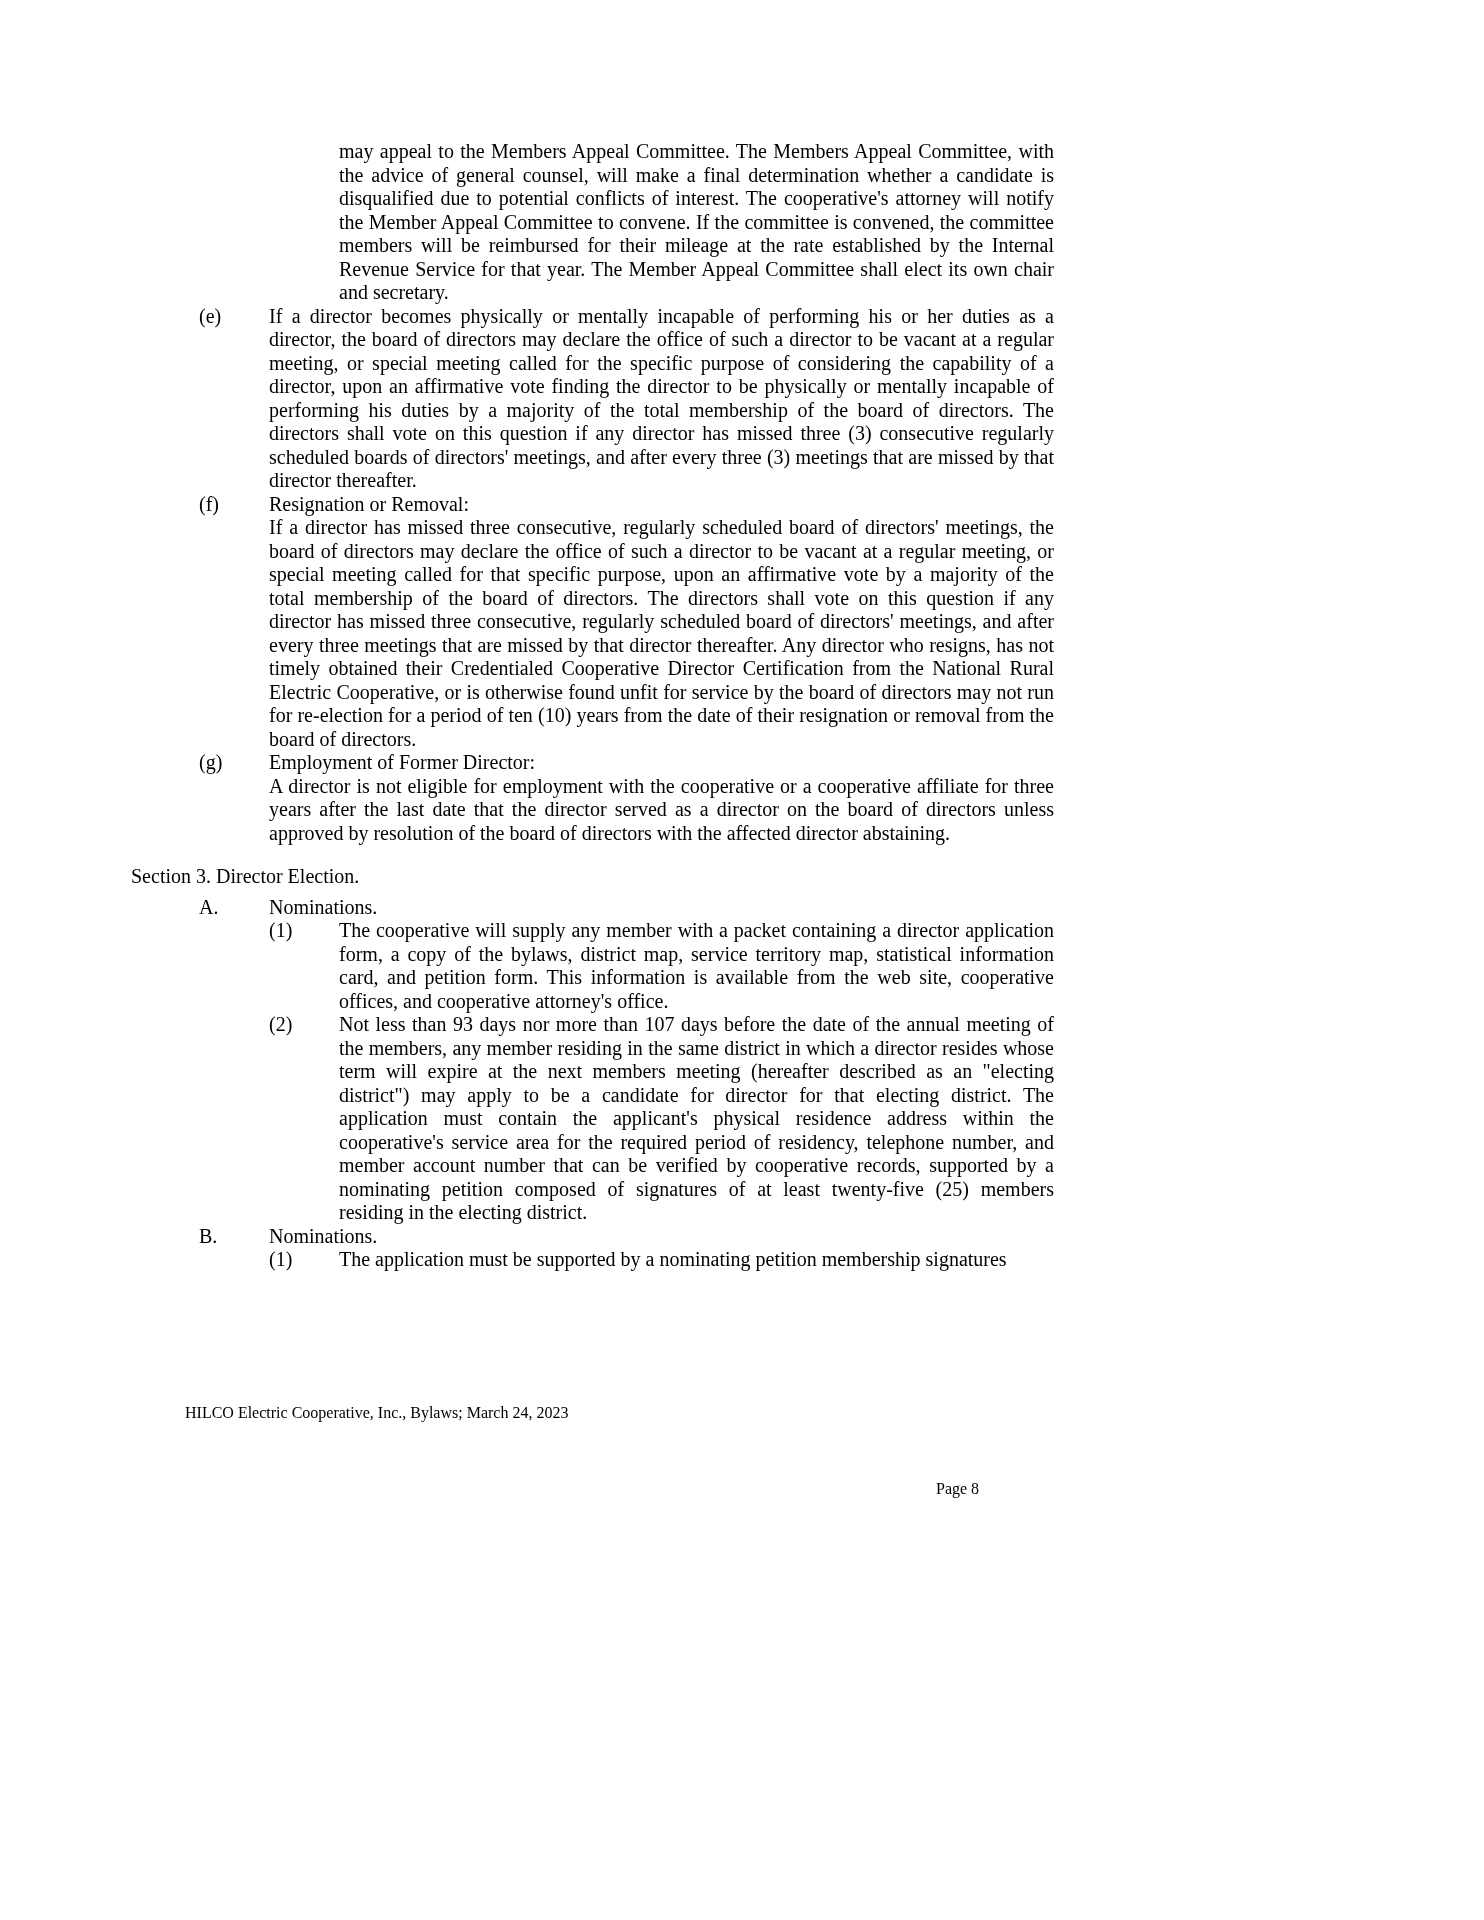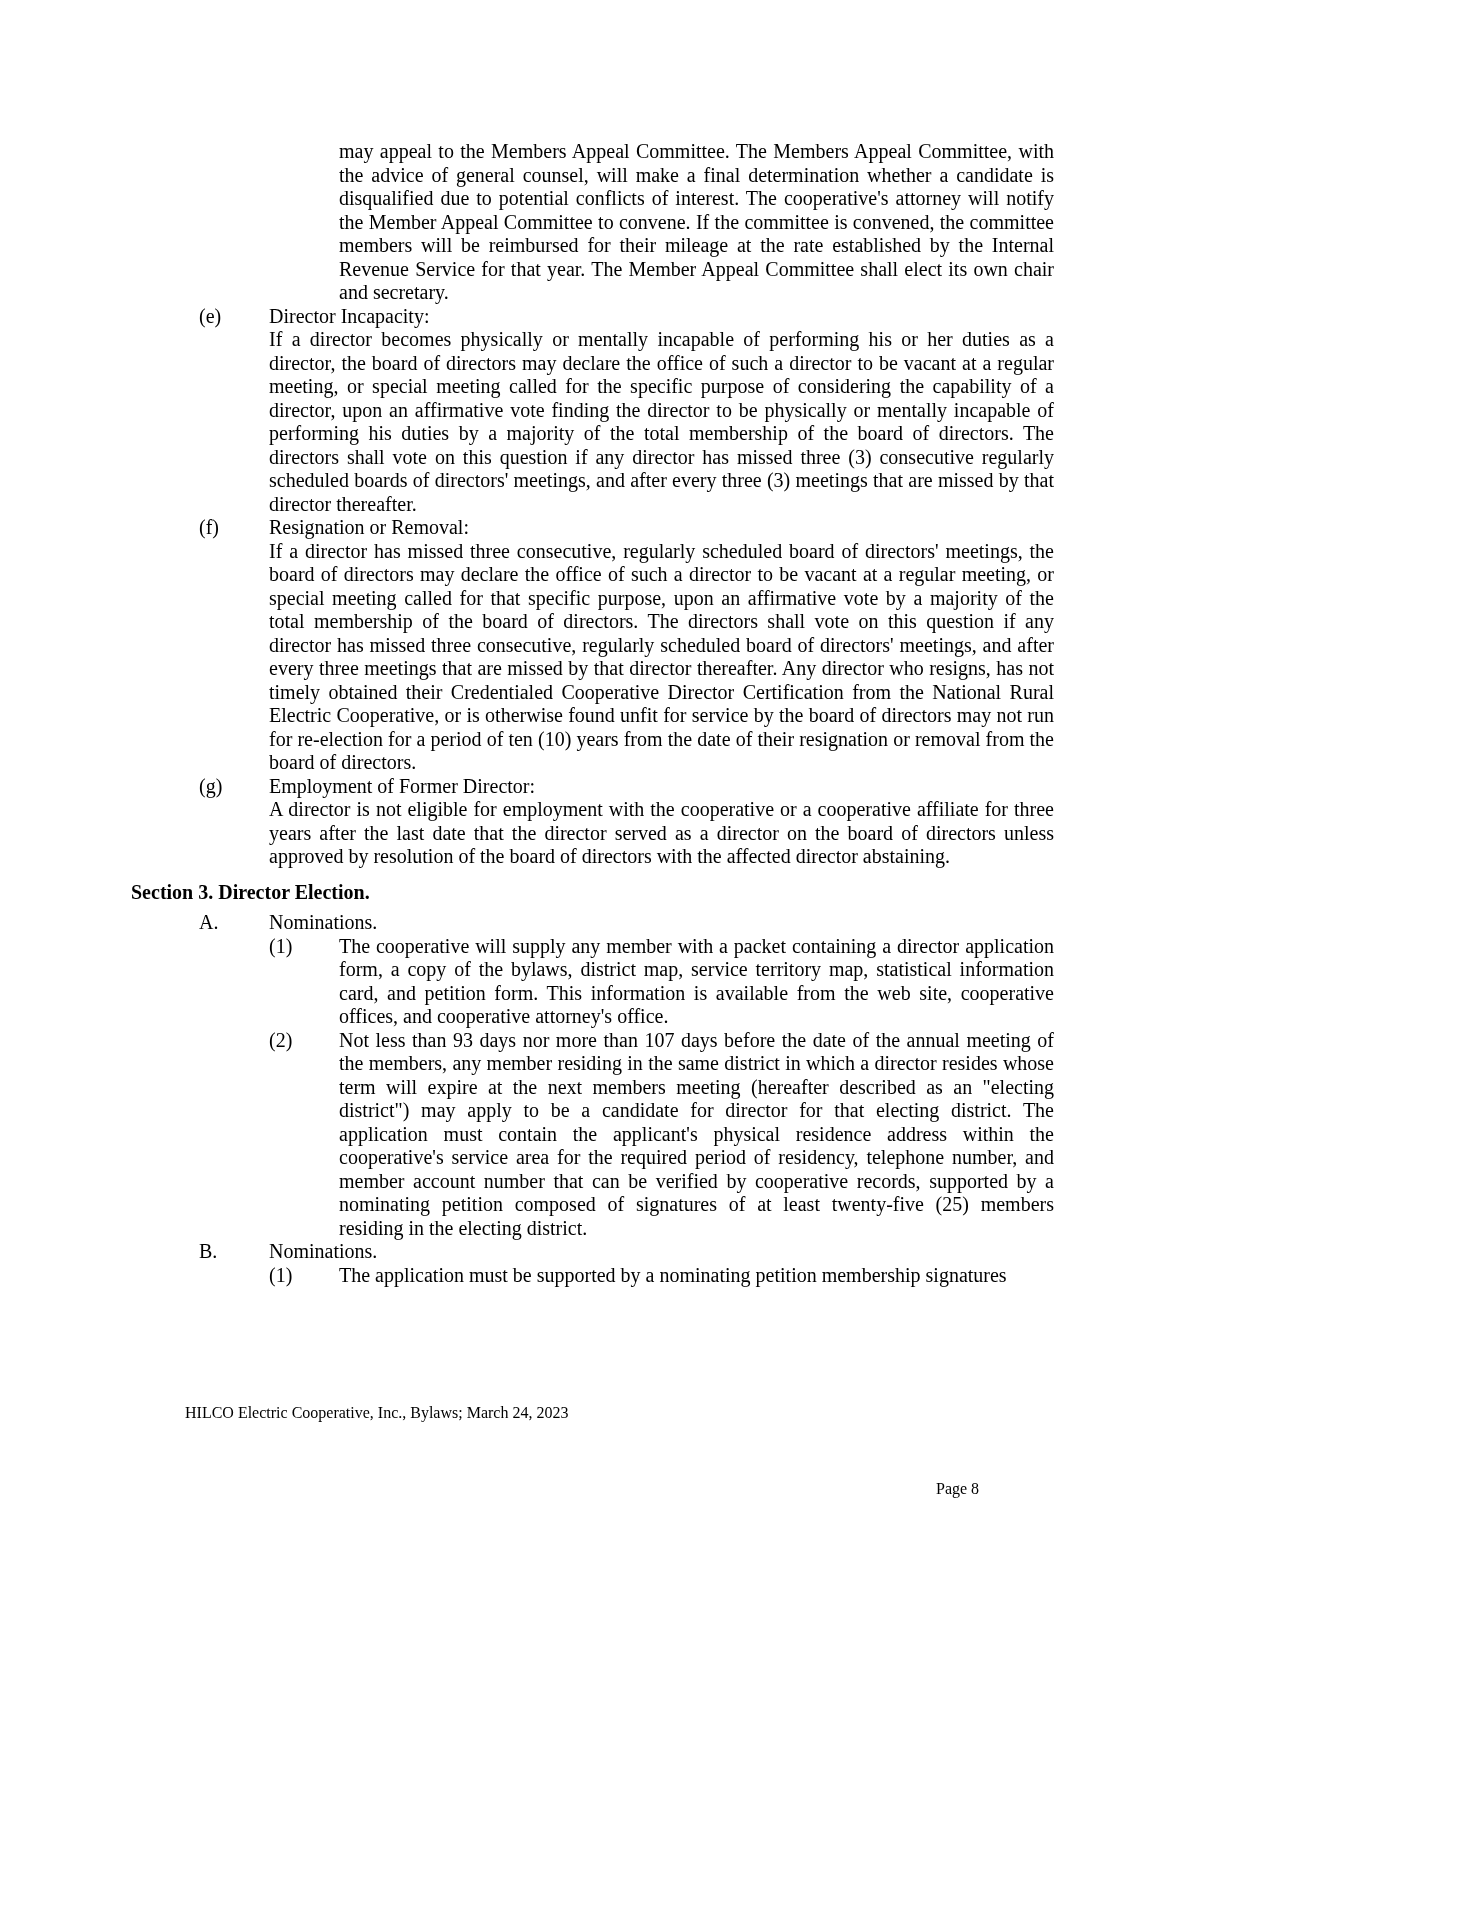--- a/index.html
+++ b/index.html
@@ -22,21 +22,21 @@
     width: 923px;
   }
   p { margin: 0; }
   .row { position: relative; }
   .hang { position: absolute; top: 0; }
   .hang-letter { left: 68px; }
   .hang-num { left: 138px; }
   .text-1 { margin-left: 138px; }
   .text-2 { margin-left: 208px; }
   .justify { text-align: justify; }
-  .section-heading { font-weight: bold; margin-top: 12px; margin-bottom: 7px; }
+  .section-heading { font-weight: normal; margin-top: 20px; margin-bottom: 7px; }
   .footer-left {
     position: absolute; left: 185px; top: 1403px;
     font-size: 16px; line-height: 19px;
   }
   .footer-right {
     position: absolute; left: 936px; top: 1479px;
     font-size: 16px; line-height: 19px; text-align: center;
   }
 </style>
 </head>
@@ -44,21 +44,20 @@
 
 <div class="page">
   <div class="content">
 
     <div class="row">
       <p class="text-2 justify">may appeal to the Members Appeal Committee. The Members Appeal Committee, with the advice of general counsel, will make a final determination whether a candidate is disqualified due to potential conflicts of interest. The cooperative's attorney will notify the Member Appeal Committee to convene. If the committee is convened, the committee members will be reimbursed for their mileage at the rate established by the Internal Revenue Service for that year. The Member Appeal Committee shall elect its own chair and secretary.</p>
     </div>
 
     <div class="row">
       <span class="hang hang-letter">(e)</span>
-      <p class="text-1">Director Incapacity:</p>
     </div>
     <div class="row">
       <p class="text-1 justify">If a director becomes physically or mentally incapable of performing his or her duties as a director, the board of directors may declare the office of such a director to be vacant at a regular meeting, or special meeting called for the specific purpose of considering the capability of a director, upon an affirmative vote finding the director to be physically or mentally incapable of performing his duties by a majority of the total membership of the board of directors. The directors shall vote on this question if any director has missed three (3) consecutive regularly scheduled boards of directors' meetings, and after every three (3) meetings that are missed by that director thereafter.</p>
     </div>
 
     <div class="row">
       <span class="hang hang-letter">(f)</span>
       <p class="text-1">Resignation or Removal:</p>
     </div>
     <div class="row">

